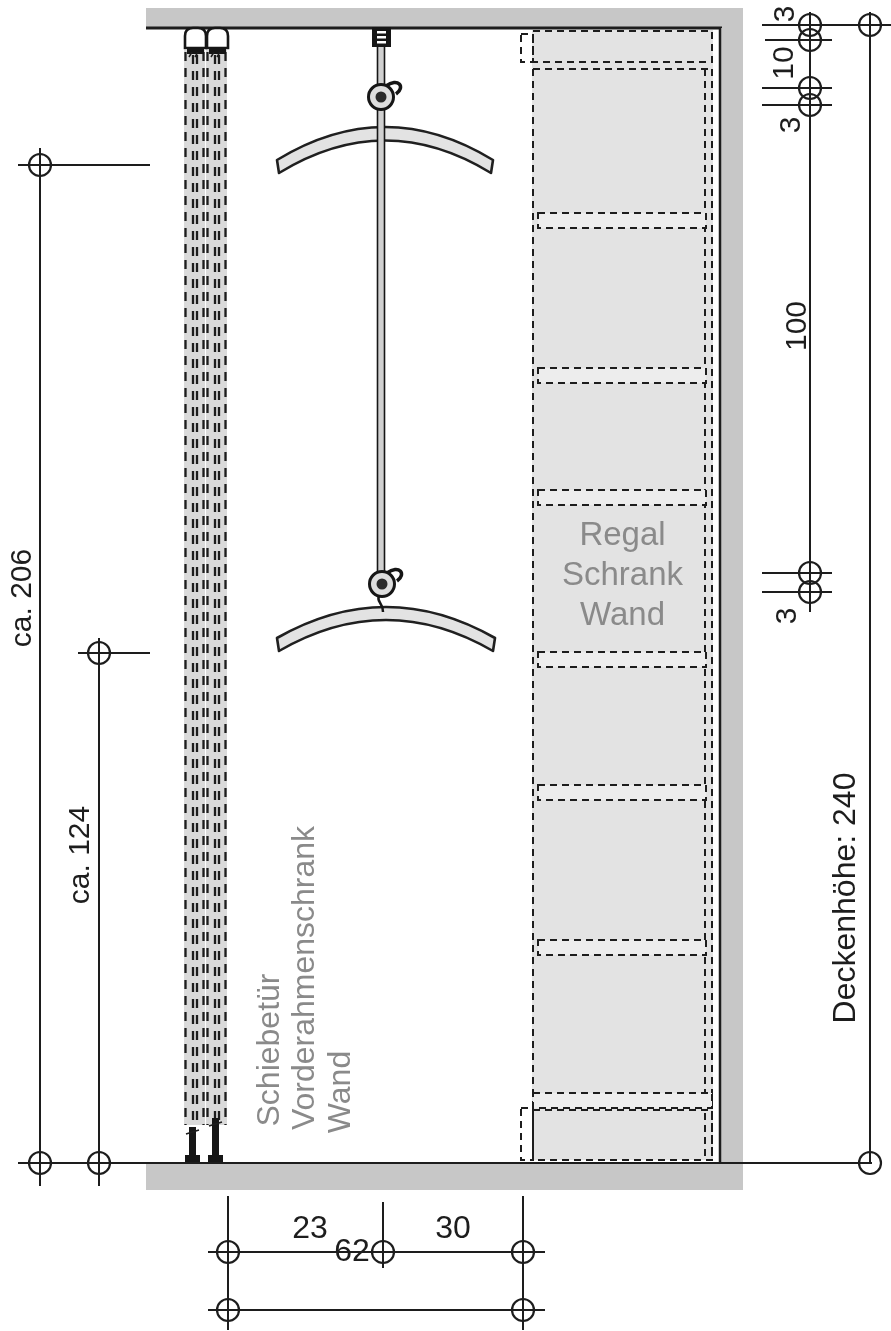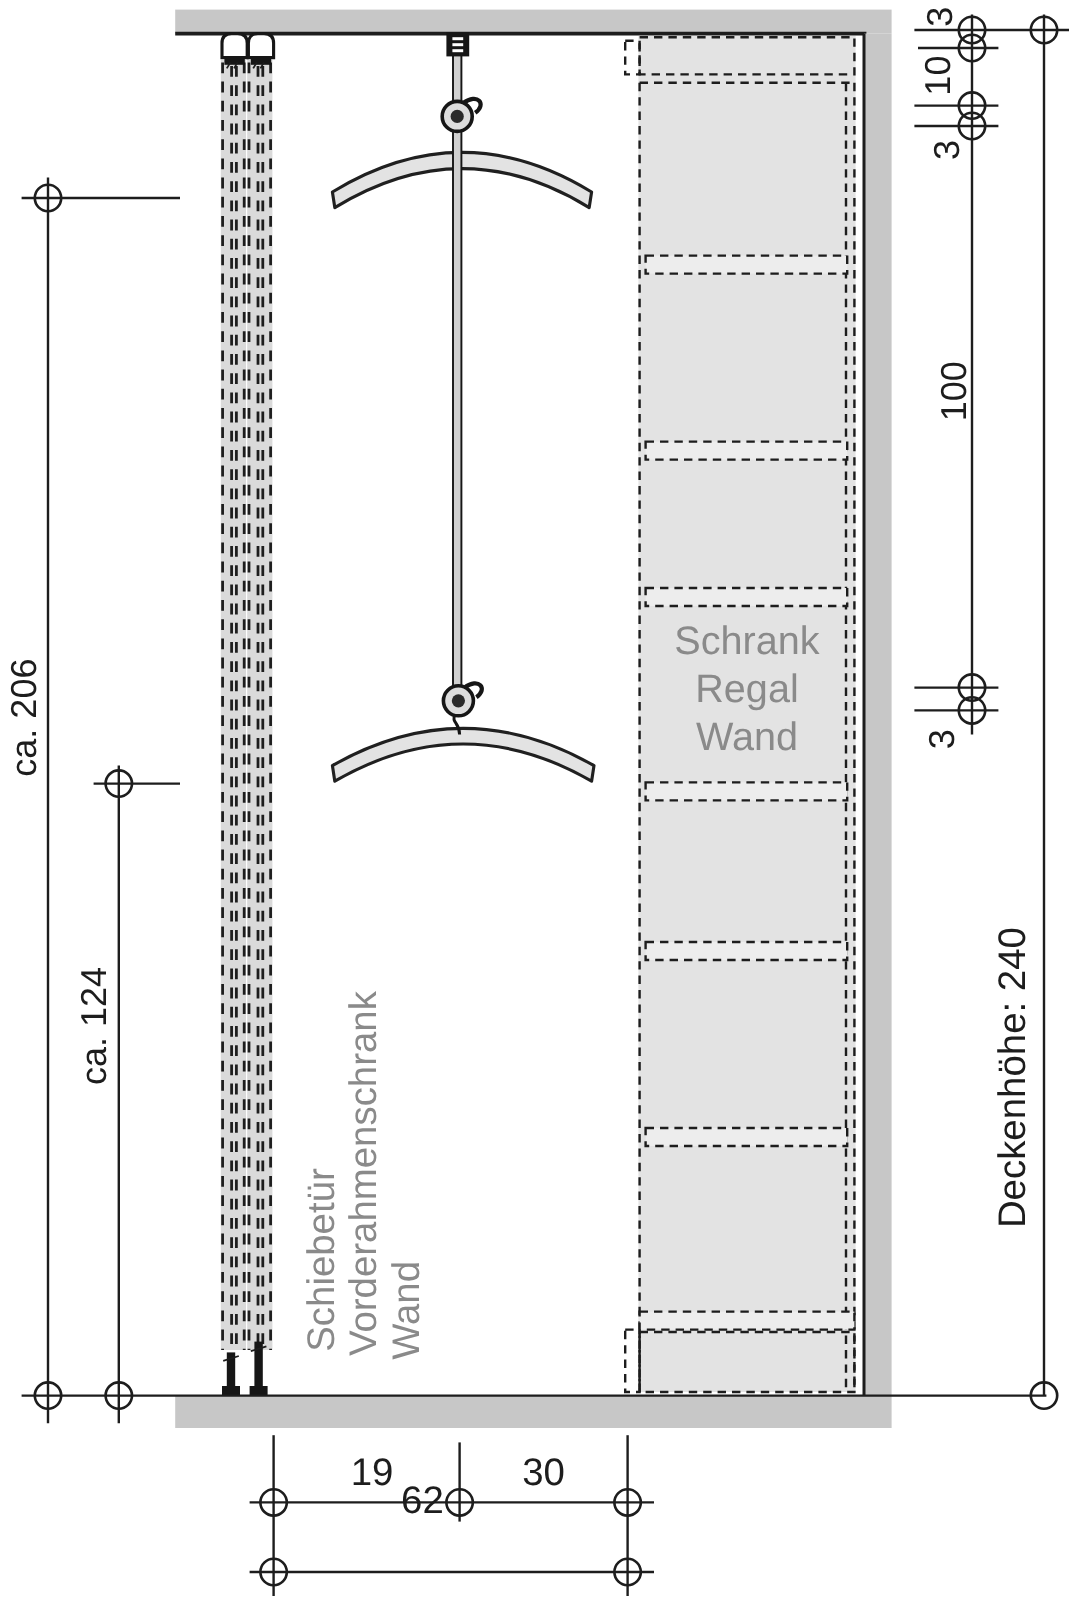--- a/index.html
+++ b/index.html
@@ -181,27 +181,27 @@
   <div class="lbl rot" style="left:21px;top:598px;">ca. 206</div>
   <div class="lbl rot" style="left:79px;top:855px;">ca. 124</div>
 
   <div class="lbl rot" style="left:784px;top:14px;">3</div>
   <div class="lbl rot" style="left:783px;top:63px;">10</div>
   <div class="lbl rot" style="left:790px;top:125px;">3</div>
   <div class="lbl rot" style="left:796px;top:326px;">100</div>
   <div class="lbl rot" style="left:786px;top:616px;">3</div>
   <div class="lbl rot big" style="left:844px;top:898px;">Deckenhöhe: 240</div>
 
-  <div class="lbl hor big" style="left:310px;top:1227px;">19</div>
+  <div class="lbl hor big" style="left:310px;top:1227px;">23</div>
   <div class="lbl hor big" style="left:453px;top:1227px;text-align:right;">30</div>
   <div class="lbl hor big" style="left:352px;top:1250px;">62</div>
 
   <div class="lbl rot big gray" style="left:268px;top:1050px;">Schiebetür</div>
   <div class="lbl rot big gray" style="left:303px;top:978px;">Vorderahmenschrank</div>
   <div class="lbl rot big gray" style="left:339px;top:1092px;">Wand</div>
 
   <div class="shelf-label">
+    <div>Regal</div>
     <div>Schrank</div>
-    <div>Regal</div>
     <div>Wand</div>
   </div>
 
 </div>
 
 </body></html>

